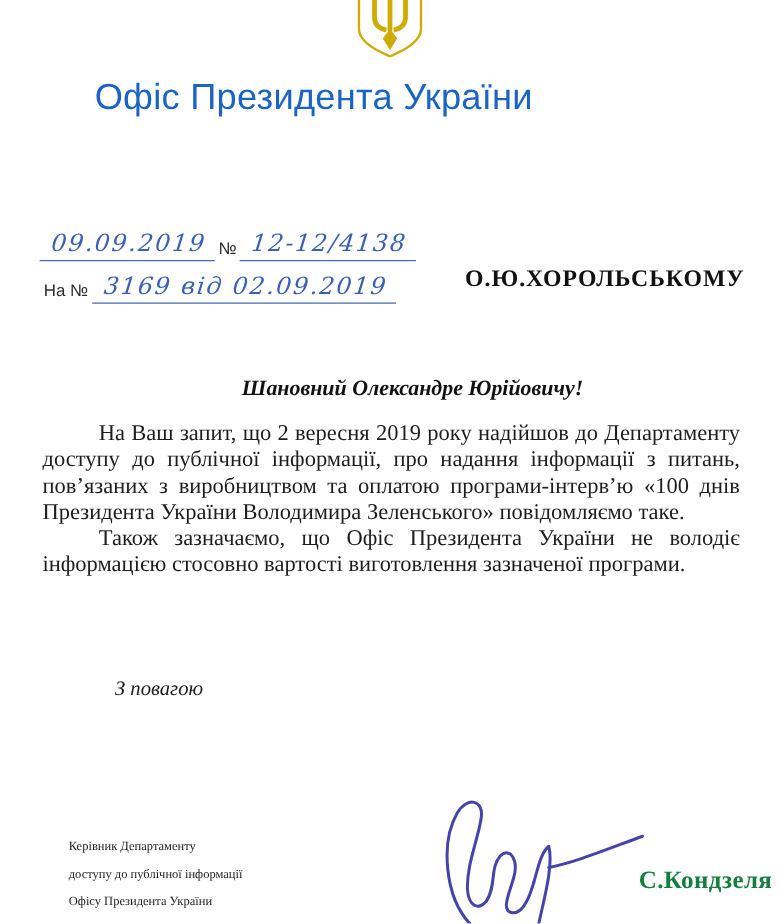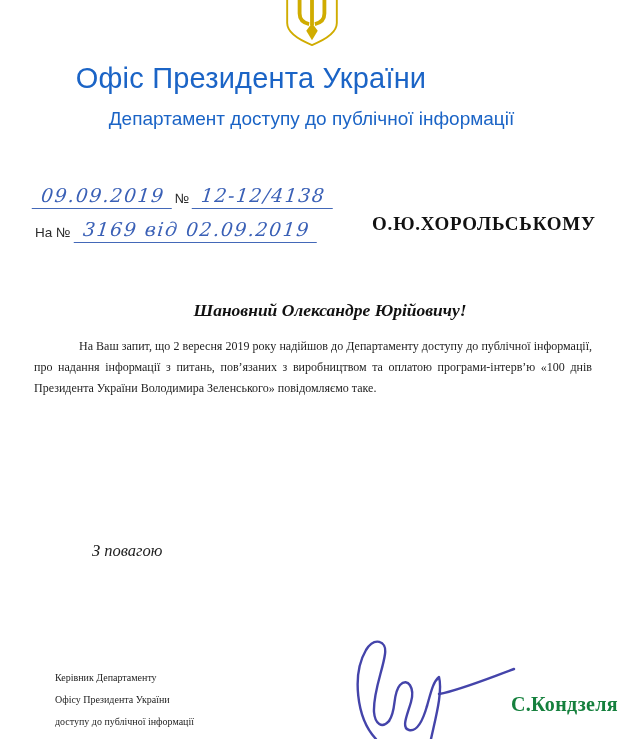--- a/index.html
+++ b/index.html
@@ -86,21 +86,21 @@
     font-size: 17.5px;
     font-weight: bold;
     font-style: italic;
     color: #111;
   }
   
   .body-text {
     position: absolute;
     left: 34px; top: 336px;
     width: 558px;
-    font-size: 12px;
+    font-size: 18px;
     line-height: 21px;
     text-align: justify;
   }
   .body-text p { margin: 0; text-indent: 45px; }
   .closing {
     position: absolute;
     left: 92px; top: 541px;
     font-size: 16.5px;
     font-style: italic;
   }
@@ -137,48 +137,48 @@
       <path d="M4,1 H56 V42 C56,52 45,59 30,65 C15,59 4,52 4,42 Z" stroke="#d0ac00" stroke-width="2" fill="none"></path>
       <path d="M30,4 V44" stroke="#d0ac00" stroke-width="4"></path>
       <path d="M17,4 V32 C17,39 22,42 27,43" stroke="#d0ac00" stroke-width="4" fill="none"></path>
       <path d="M43,4 V32 C43,39 38,42 33,43" stroke="#d0ac00" stroke-width="4" fill="none"></path>
       <path d="M30,42 L24,50 L30,60 L36,50 Z" fill="#d0ac00"></path>
       <path d="M13,14 H47" stroke="#d0ac00" stroke-width="2.5"></path>
     </svg>
   </div>
 
   <div class="org-title">Офіс Президента України</div>
-  <div class="org-subtitle">Департамент доступу до публічної інформації</div>
 
   <div class="ref-block">
     <div class="ref-line">
       <span class="hw hw-underline" style="min-width:100px">09.09.2019</span>
       <span class="printed-label">№</span>
       <span class="hw hw-underline" style="min-width:112px">12-12/4138</span>
     </div>
     <div class="ref-line">
       <span class="printed-label">На №</span>
       <span class="hw hw-underline" style="min-width:190px">3169 від 02.09.2019</span>
     </div>
   </div>
 
   <div class="addressee">О.Ю.ХОРОЛЬСЬКОМУ</div>
 
   <div class="salutation">Шановний Олександре Юрійовичу!</div>
 
   <div class="body-text">
     <p>На Ваш запит, що 2 вересня 2019 року надійшов до Департаменту доступу до публічної інформації, про надання інформації з питань, пов’язаних з виробництвом та оплатою програми-інтерв’ю «100 днів Президента України Володимира Зеленського» повідомляємо таке.</p>
+    <p>Також зазначаємо, що Офіс Президента України не володіє інформацією стосовно вартості виготовлення зазначеної програми.</p>
   </div>
 
   <div class="closing">З повагою</div>
 
   <div class="position-block">
     <div>Керівник Департаменту</div>
+    <div>доступу до публічної інформації</div>
     <div>Офісу Президента України</div>
-    <div>доступу до публічної інформації</div>
   </div>
 
   <div class="signature-svg">
     <svg width="175" height="103" viewBox="0 0 175 103" fill="none" xmlns="http://www.w3.org/2000/svg">
       <g stroke="#4444aa" stroke-width="2.4" stroke-linecap="round" stroke-linejoin="round" fill="none">
         <path d="M34,103 C14,82 10,38 24,14 C32,1 45,4 43,18 C41,34 31,56 32,76 C33,88 40,93 47,85"></path>
         <path d="M47,85 C55,74 50,58 58,49 C66,41 73,52 69,66 C65,80 59,92 67,94 C75,96 81,84 85,70"></path>
         <path d="M85,70 C89,56 91,46 97,41 C101,56 93,84 89,103"></path>
         <path d="M97,58 C118,54 142,44 172,33"></path>
       </g>

